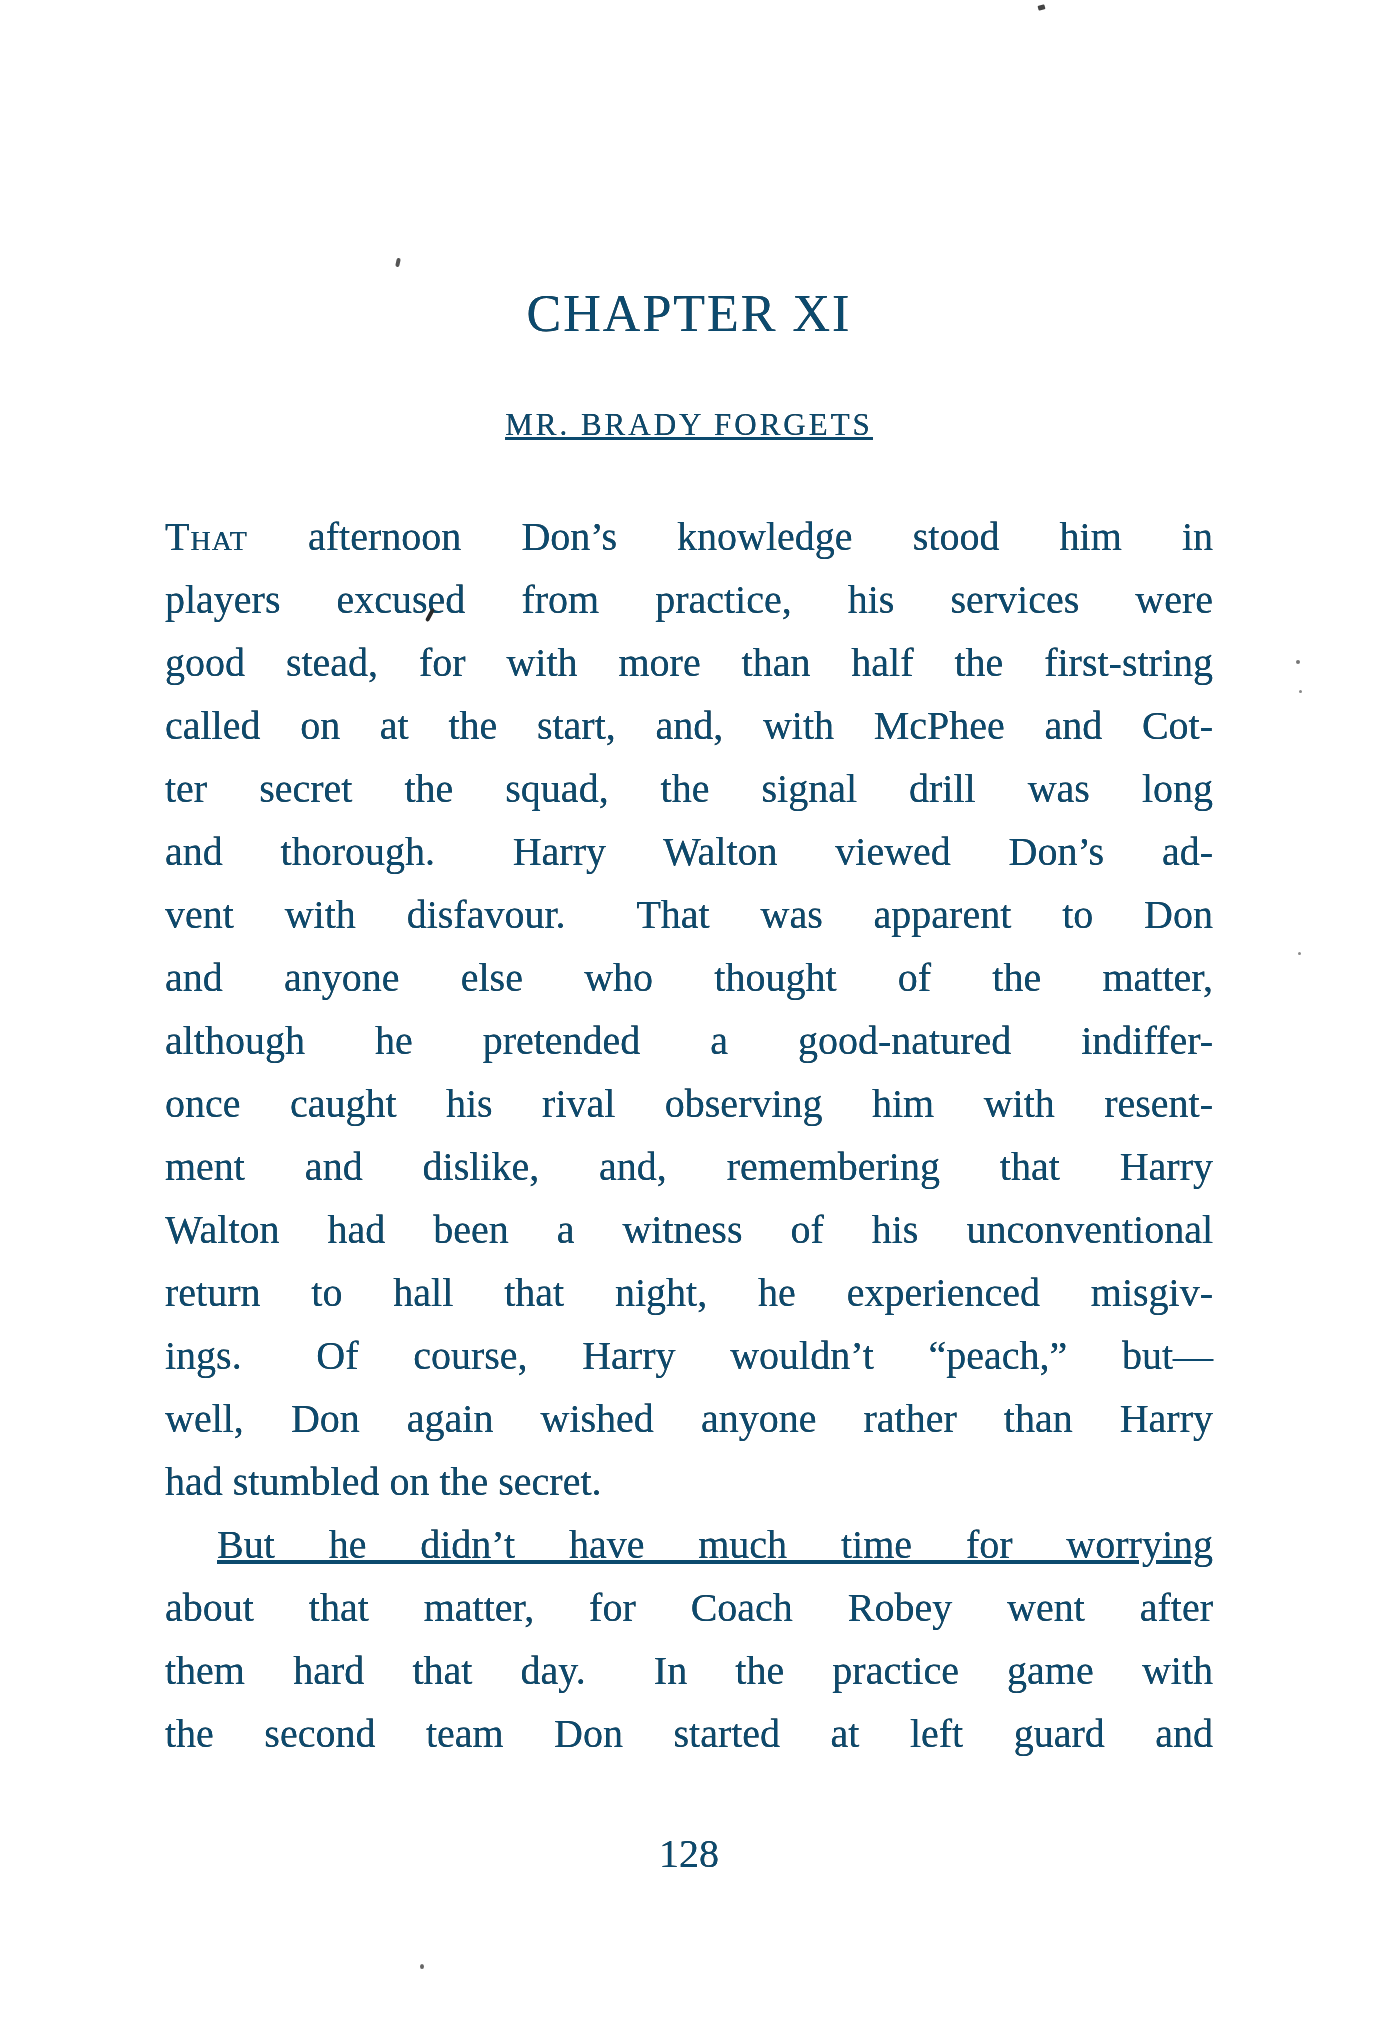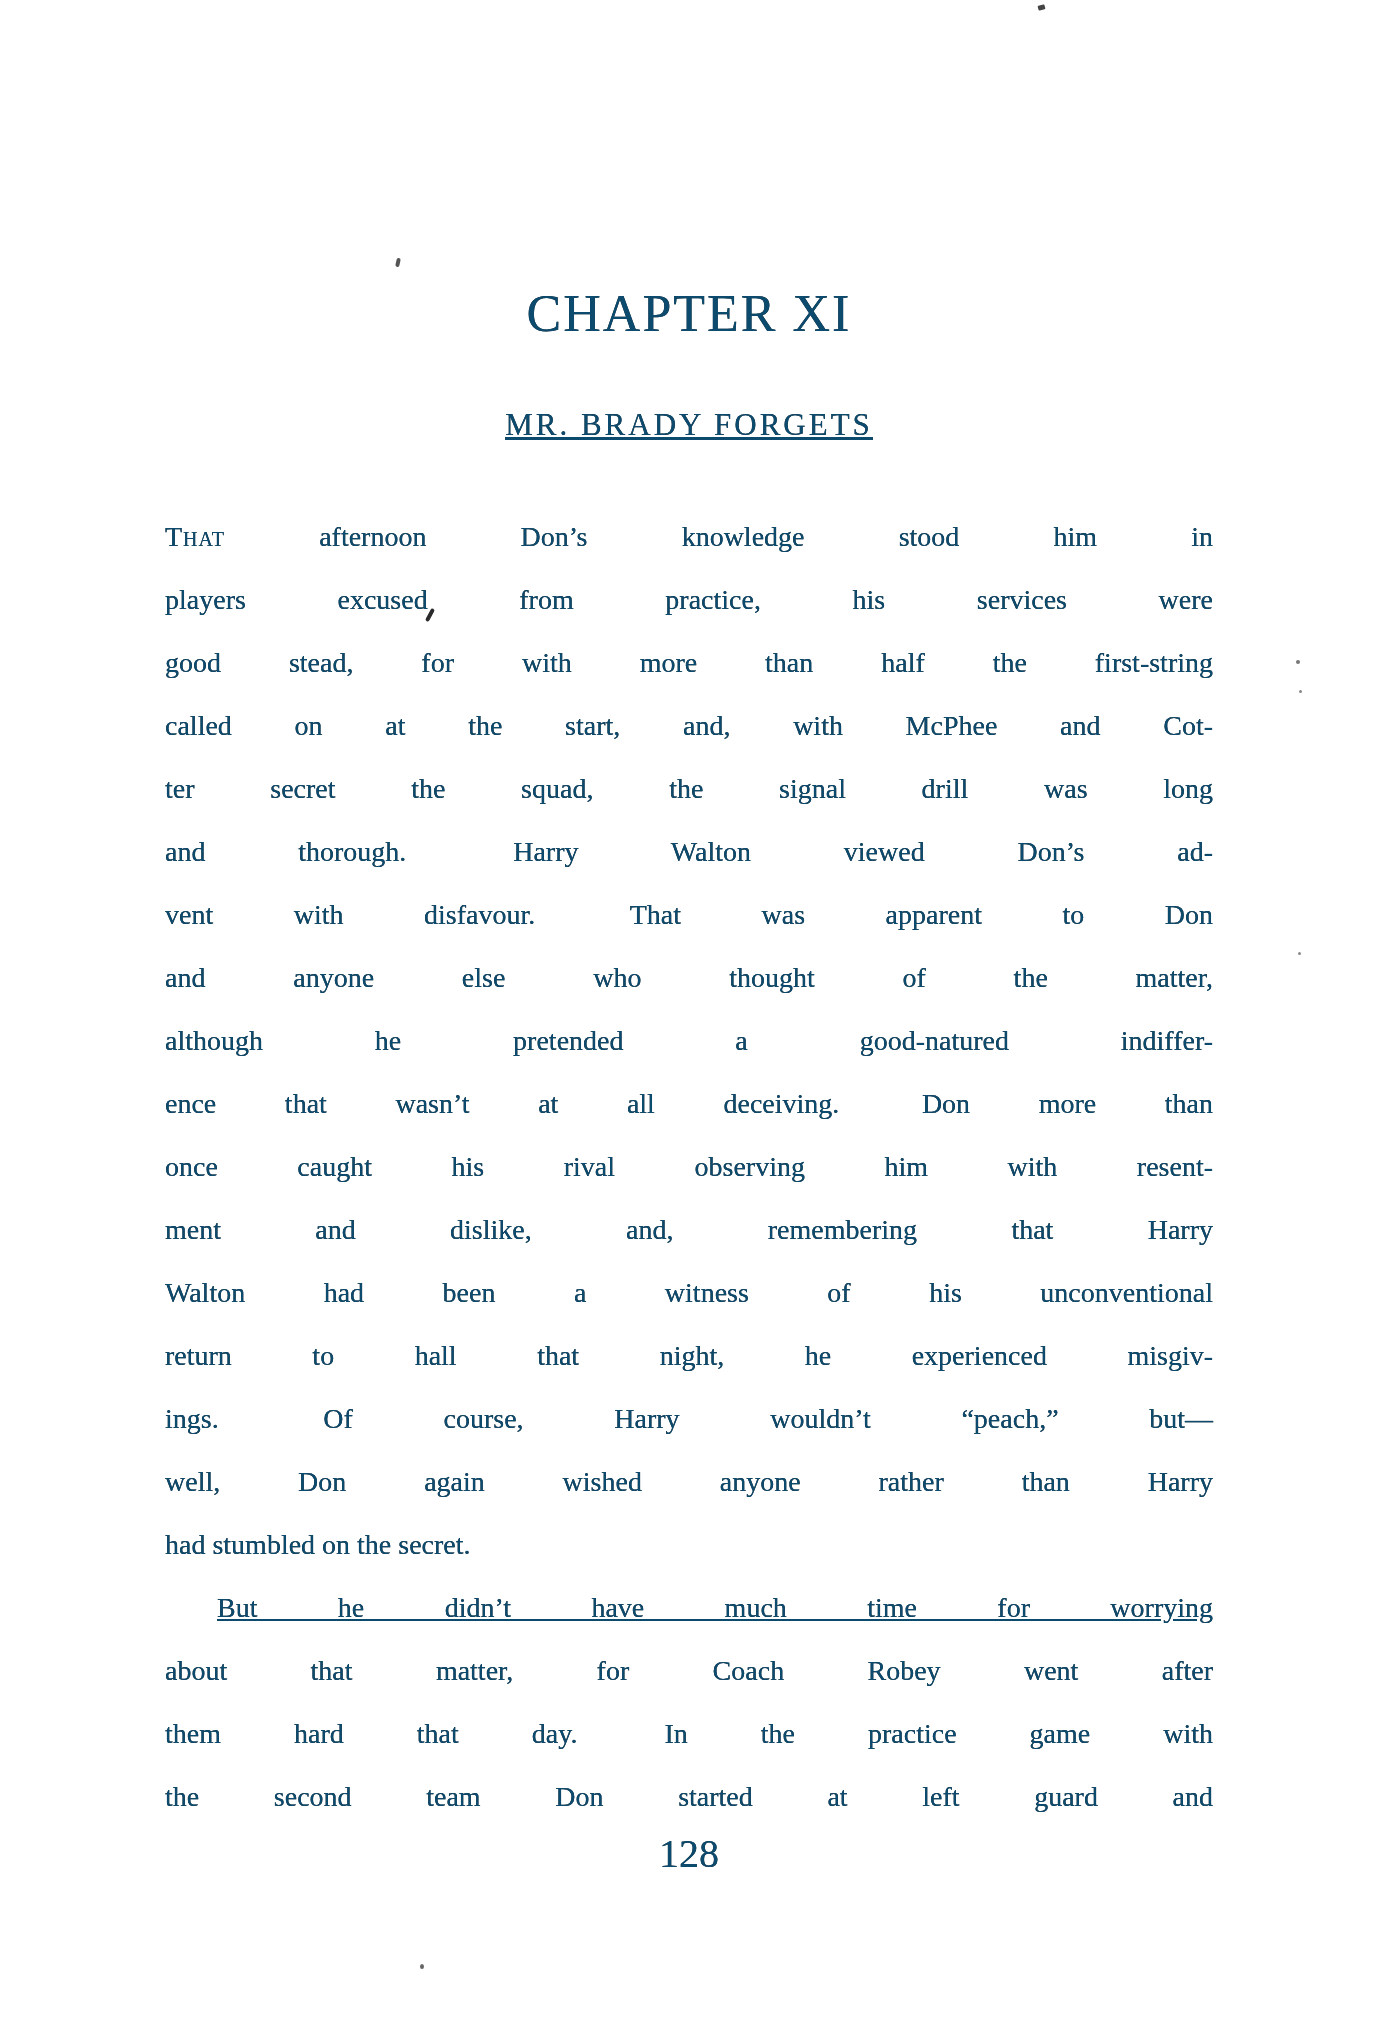--- a/index.html
+++ b/index.html
@@ -38,21 +38,21 @@
     letter-spacing: 3px;
     line-height: 1.1;
     white-space: nowrap;
     text-decoration: underline;
   }
   .body-text {
     position: absolute;
     top: 505px;
     left: 165px;
     width: 1048px;
-    font-size: 28px;
+    font-size: 40px;
     line-height: 63px;
   }
   .line {
     text-align: justify;
     text-align-last: justify;
   }
   .line.endline {
     text-align: left;
     text-align-last: left;
   }
@@ -90,21 +90,20 @@
   <div class="body-text">
     <div class="line"><span class="lead-word">That</span> <span>afternoon Don’s knowledge stood him in</span></div>
     <div class="line">players excused from practice, his services were</div>
     <div class="line">good stead, for with more than half the first-string</div>
     <div class="line">called on at the start, and, with McPhee and Cot-</div>
     <div class="line">ter secret the squad, the signal drill was long</div>
     <div class="line">and thorough.  Harry Walton viewed Don’s ad-</div>
     <div class="line">vent with disfavour.  That was apparent to Don</div>
     <div class="line">and anyone else who thought of the matter,</div>
     <div class="line">although he pretended a good-natured indiffer-</div>
-    <div class="line">ence that wasn’t at all deceiving.  Don more than</div>
     <div class="line">once caught his rival observing him with resent-</div>
     <div class="line">ment and dislike, and, remembering that Harry</div>
     <div class="line">Walton had been a witness of his unconventional</div>
     <div class="line">return to hall that night, he experienced misgiv-</div>
     <div class="line">ings.  Of course, Harry wouldn’t “peach,” but—</div>
     <div class="line">well, Don again wished anyone rather than Harry</div>
     <div class="line endline">had stumbled on the secret.</div>
     <div class="line indent">But he didn’t have much time for worrying</div>
     <div class="line">about that matter, for Coach Robey went after</div>
     <div class="line">them hard that day.  In the practice game with</div>

